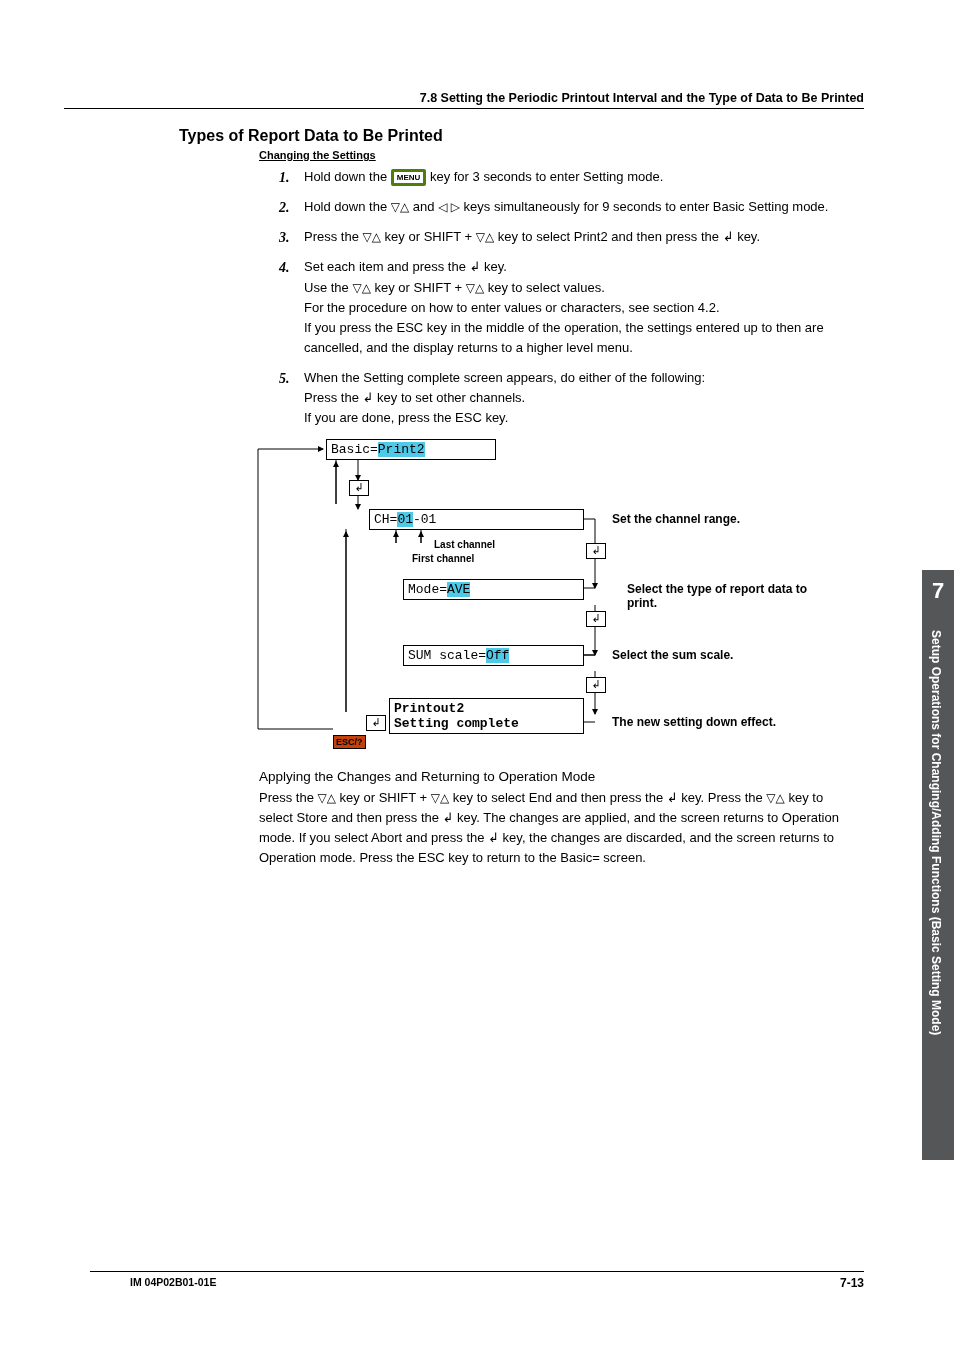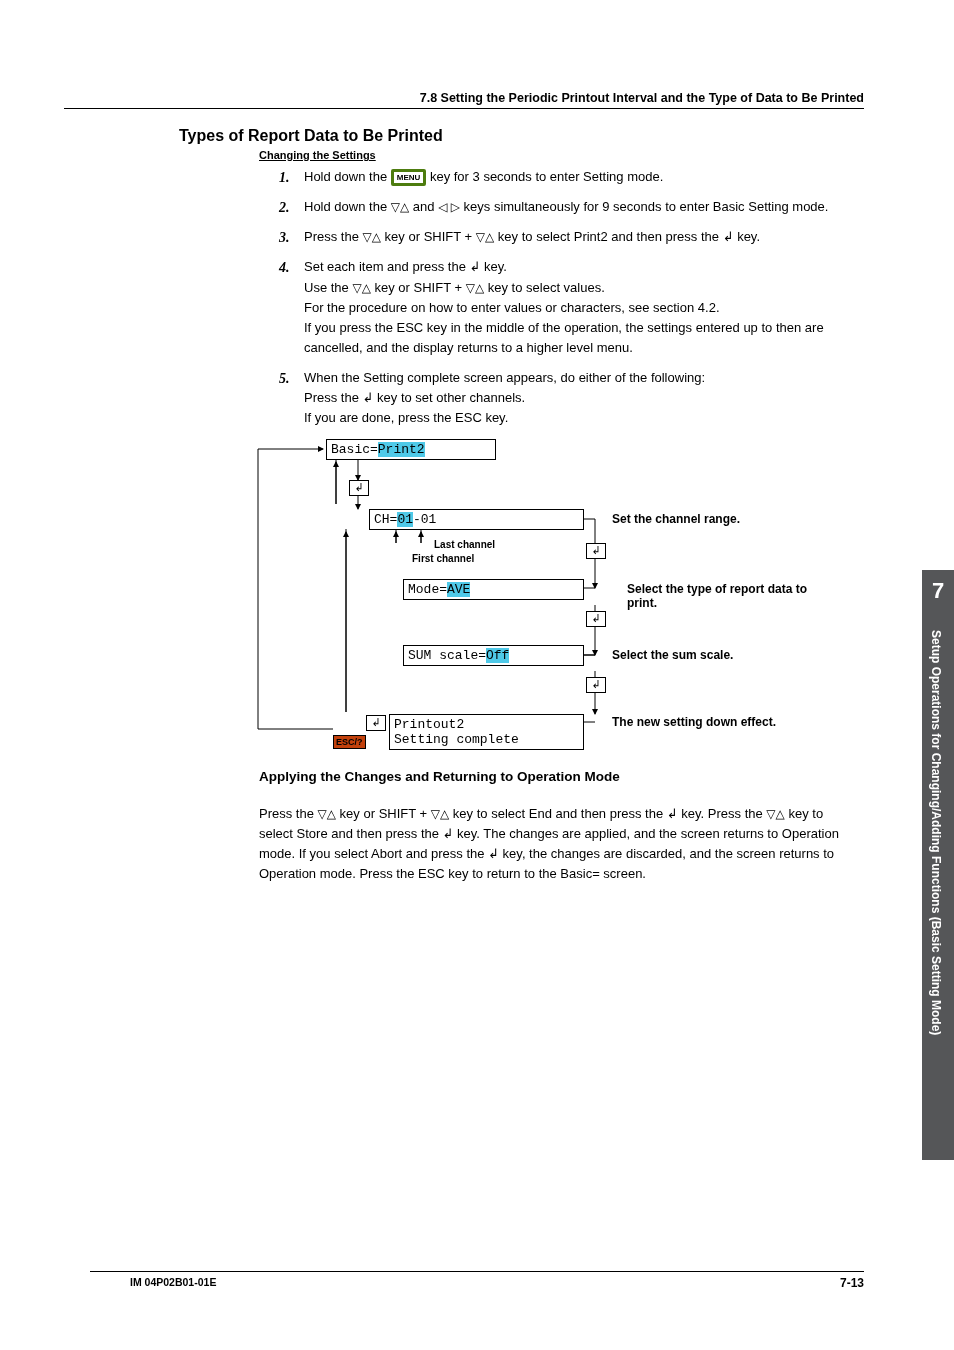--- a/index.html
+++ b/index.html
@@ -131,24 +131,24 @@
     line-height: 12px;
   }
   svg.diagram-lines {
     position: absolute;
     left: 0; top: 0;
     width: 590px; height: 310px;
     pointer-events: none;
   }
 
   .apply-title {
-    font-weight: bold;
+    font-weight: normal;
     font-size: 13.5px;
     margin-left: 195px;
-    margin-bottom: 20px;
+    margin-bottom: 4px;
     margin-top: 14px;
   }
   .apply-body {
     margin-left: 195px;
     line-height: 1.55;
     font-size: 13px;
     padding-right: 5px;
   }
 
   
@@ -282,21 +282,21 @@
     <div class="enter-icon-box" style="left:348px; top:104px;">↲</div>
 
     <div class="dbox" style="left:165px; top:140px; width:171px;"><span>Mode=</span><span class="hl">AVE</span></div>
     <div class="dlabel" style="left:374px; top:143px;margin-left:15px;">Select the type of report data to print.</div>
     <div class="enter-icon-box" style="left:348px; top:172px;">↲</div>
 
     <div class="dbox" style="left:165px; top:206px; width:171px;"><span>SUM scale=</span><span class="hl">Off</span></div>
     <div class="dlabel" style="left:374px; top:209px;">Select the sum scale.</div>
     <div class="enter-icon-box" style="left:348px; top:238px;">↲</div>
 
-    <div class="dbox" style="left:151px; top:275px; width:185px;"><span>Printout2</span>
+    <div class="dbox" style="left:151px; top:259px; width:185px;font-weight:bold;"><span>Printout2</span>
 <span>Setting complete</span></div>
     <div class="enter-icon-box" style="left:128px; top:276px;">↲</div>
     <div class="dlabel" style="left:374px; top:276px;">The new setting down effect.</div>
 
     <div class="esc-box" style="left:95px; top:296px;">ESC/?</div>
   </div>
 
   <div class="apply-title">Applying the Changes and Returning to Operation Mode</div>
   <div class="apply-body">
     <span>Press the </span><span class="icon">▽△</span><span> key or </span><span class="bold">SHIFT</span><span> + </span><span class="icon">▽△</span><span> key to select </span><span class="bold">End</span><span> and then press the </span><span class="enter-inline">↲</span><span> key. Press the </span><span class="icon">▽△</span><span> key to select </span><span class="bold">Store</span><span> and then press the </span><span class="enter-inline">↲</span><span> key. The changes are applied, and the screen returns to Operation mode. If you select </span><span class="bold">Abort</span><span> and press the </span><span class="enter-inline">↲</span><span> key, the changes are discarded, and the screen returns to Operation mode. Press the </span><span class="bold">ESC</span><span> key to return to the </span><span class="bold">Basic=</span><span> screen.</span>

